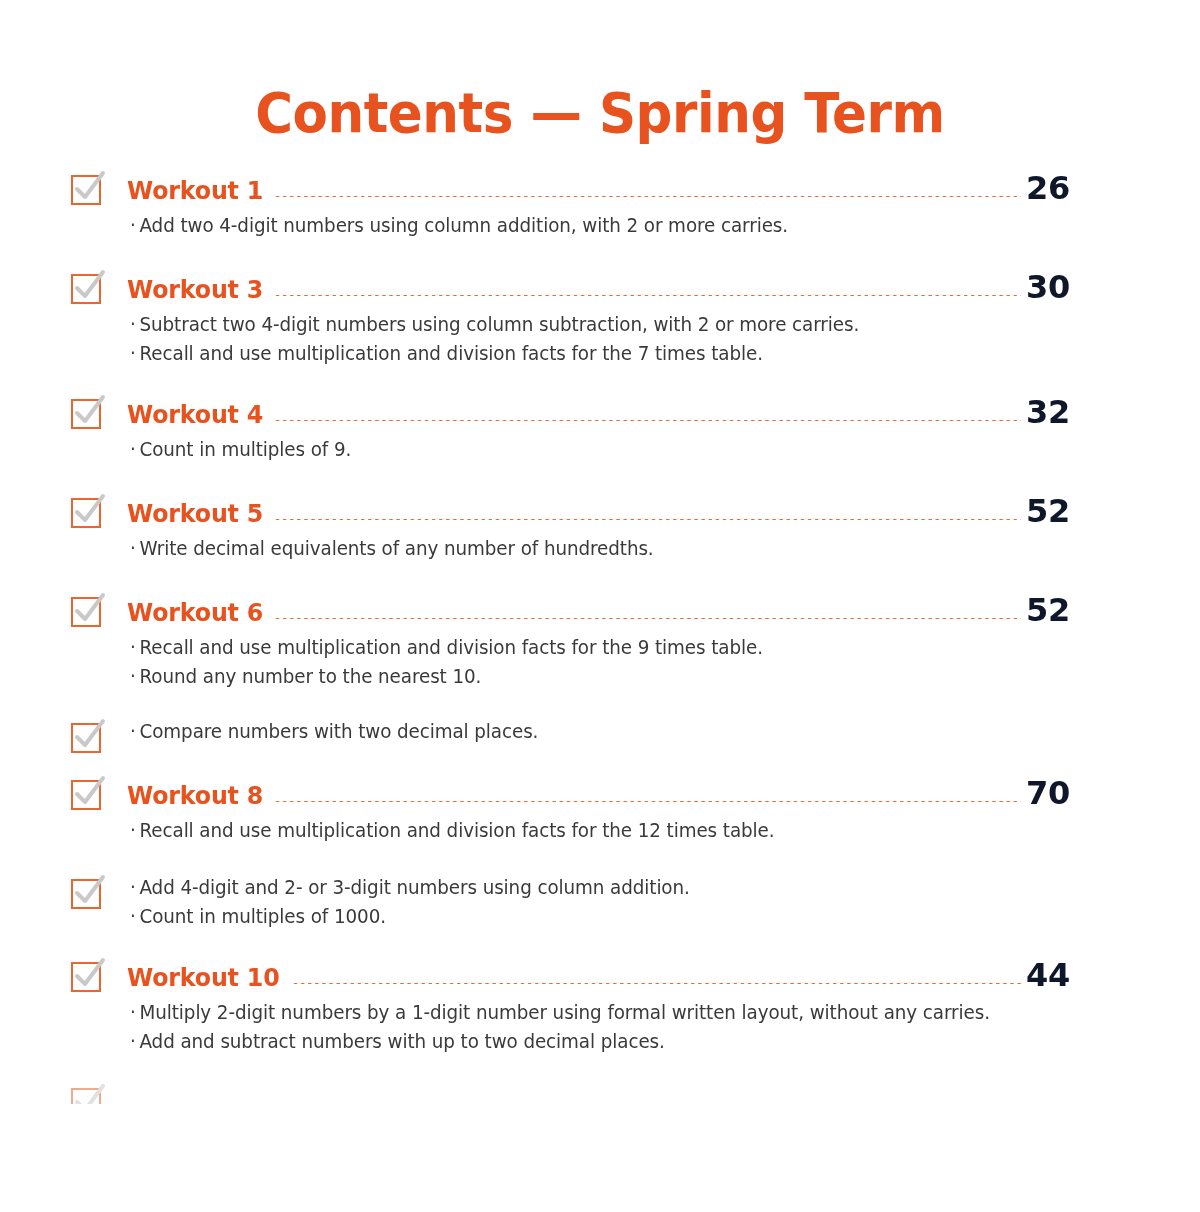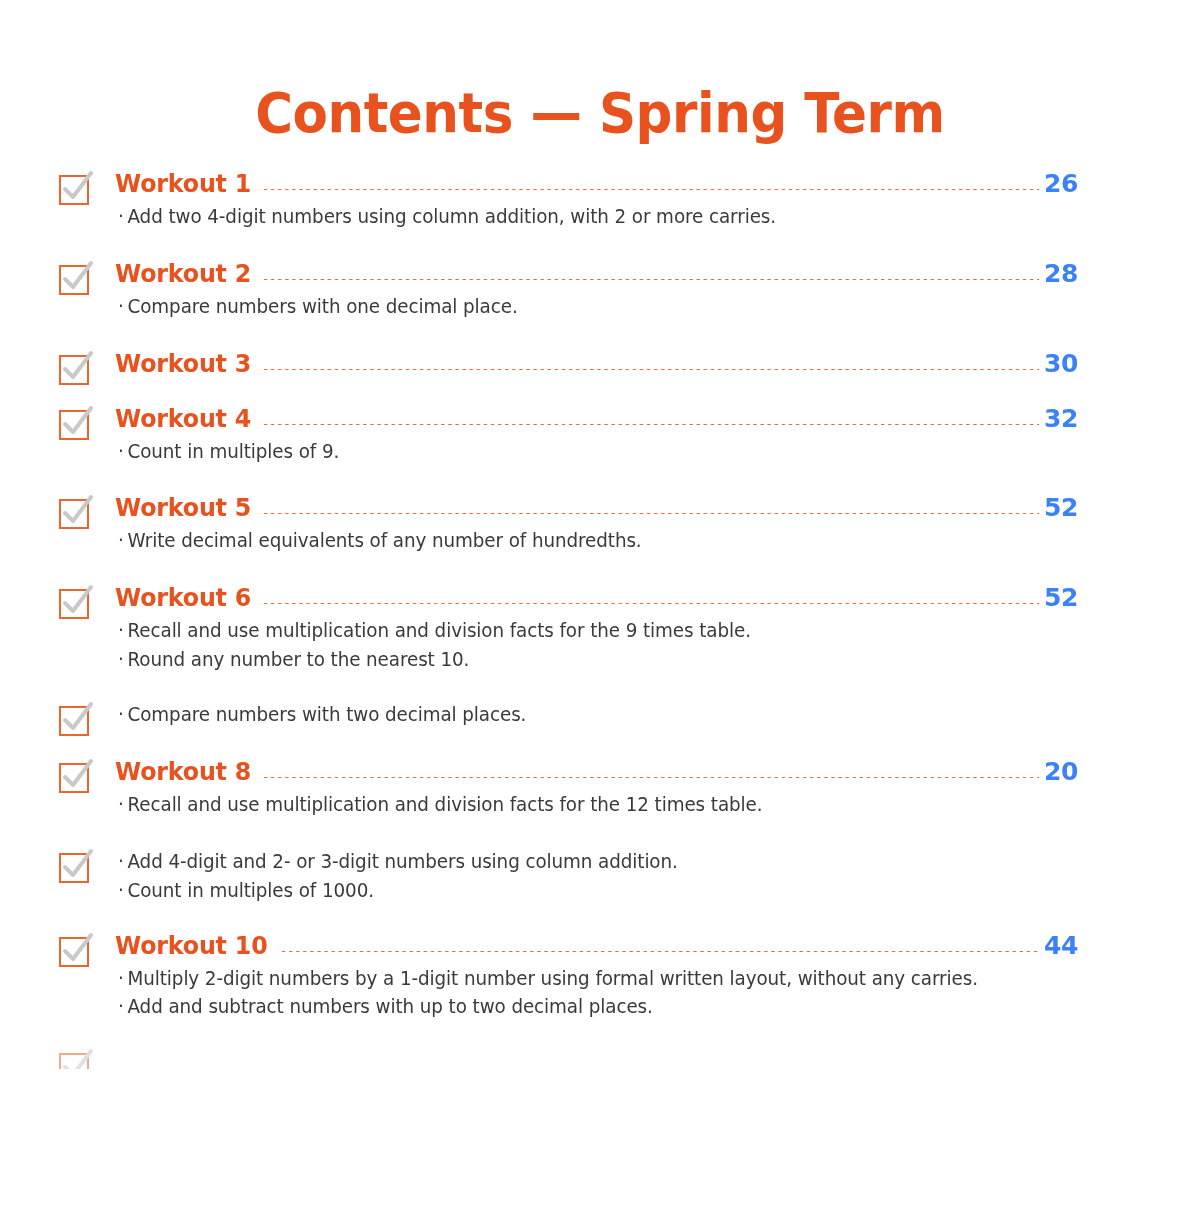--- a/index.html
+++ b/index.html
@@ -35,21 +35,21 @@
     margin: 0 0 26px 0;
     transform: scaleX(0.92);
     transform-origin: center;
     line-height: 1.05;
     white-space: nowrap;
   }
 
   
   .contents {
     position: relative;
-    margin: 0;
+    margin: 12px;
     padding: 0 118px 0 59px;
     list-style: none;
   }
 
   .entry {
     position: relative;
     padding-left: 56px;
     margin-bottom: 28px;
   }
   .entry.two-bullets { margin-bottom: 26px; }
@@ -98,24 +98,24 @@
     margin: 0 5px 5px 4px;
     position: relative;
     top: -2px;
     background-image: radial-gradient(circle, #e8662f 1.35px, rgba(232,102,47,0) 1.7px);
     background-size: 7.1px 7.1px;
     background-position: 0 50%;
     background-repeat: repeat-x;
     min-width: 10px;
   }
   .page-no {
-    color: #3b82f6;
+    color: #0f172a;
     font-family: "DejaVu Sans", sans-serif;
     font-weight: 700;
-    font-size: 25px;
+    font-size: 32px;
     flex: 0 0 auto;
     min-width: 38px;
     text-align: left;
     letter-spacing: -0.3px;
   }
 
   
   .bullets {
     margin: 4px 0 0 0;
     padding: 0;
@@ -162,46 +162,35 @@
         </span>
         <div class="entry-head">
           <span class="wk-label">Workout 1</span>
           <span class="leader"></span>
           <span class="page-no">26</span>
         </div>
         <ul class="bullets">
           <li class="bullet"><span class="dot">·</span><span>Add two 4-digit numbers using column addition, with 2 or more carries.</span></li>
         </ul>
       </li>
-      <li class="entry">
-        <span class="checkbox">
-          <svg class="tick" viewBox="0 0 42 42">
-            <path d="M8 22 L16 30 L34 6" fill="none" stroke="#c9c9c9" stroke-width="4" stroke-linecap="round" stroke-linejoin="round"></path>
-          </svg>
-        </span>
-        <div class="entry-head">
-          <span class="wk-label">Workout 2</span>
-          <span class="leader"></span>
-          <span class="page-no">28</span>
-        </div>
-        <ul class="bullets">
-          <li class="bullet"><span class="dot">·</span><span>Compare numbers with one decimal place.</span></li>
-        </ul>
-      </li>
       <li class="entry two-bullets">
         <span class="checkbox">
           <svg class="tick" viewBox="0 0 42 42">
             <path d="M8 22 L16 30 L34 6" fill="none" stroke="#c9c9c9" stroke-width="4" stroke-linecap="round" stroke-linejoin="round"></path>
           </svg>
         </span>
         <div class="entry-head">
           <span class="wk-label">Workout 3</span>
           <span class="leader"></span>
           <span class="page-no">30</span>
         </div>
+        <ul class="bullets">
+          <li class="bullet"><span class="dot">·</span><span>Subtract two 4-digit numbers using column subtraction, with 2 or more carries.</span></li>
+          <li class="bullet"><span class="dot">·</span><span>Recall and use multiplication and division facts for the 7 times table.</span></li>
+        </ul>
       </li>
       <li class="entry">
         <span class="checkbox">
           <svg class="tick" viewBox="0 0 42 42">
             <path d="M8 22 L16 30 L34 6" fill="none" stroke="#c9c9c9" stroke-width="4" stroke-linecap="round" stroke-linejoin="round"></path>
           </svg>
         </span>
         <div class="entry-head">
           <span class="wk-label">Workout 4</span>
           <span class="leader"></span>
@@ -254,21 +243,21 @@
       </li>
       <li class="entry">
         <span class="checkbox">
           <svg class="tick" viewBox="0 0 42 42">
             <path d="M8 22 L16 30 L34 6" fill="none" stroke="#c9c9c9" stroke-width="4" stroke-linecap="round" stroke-linejoin="round"></path>
           </svg>
         </span>
         <div class="entry-head">
           <span class="wk-label">Workout 8</span>
           <span class="leader"></span>
-          <span class="page-no">20</span>
+          <span class="page-no">70</span>
         </div>
         <ul class="bullets">
           <li class="bullet"><span class="dot">·</span><span>Recall and use multiplication and division facts for the 12 times table.</span></li>
         </ul>
       </li>
       <li class="entry two-bullets">
         <span class="checkbox">
           <svg class="tick" viewBox="0 0 42 42">
             <path d="M8 22 L16 30 L34 6" fill="none" stroke="#c9c9c9" stroke-width="4" stroke-linecap="round" stroke-linejoin="round"></path>
           </svg>

